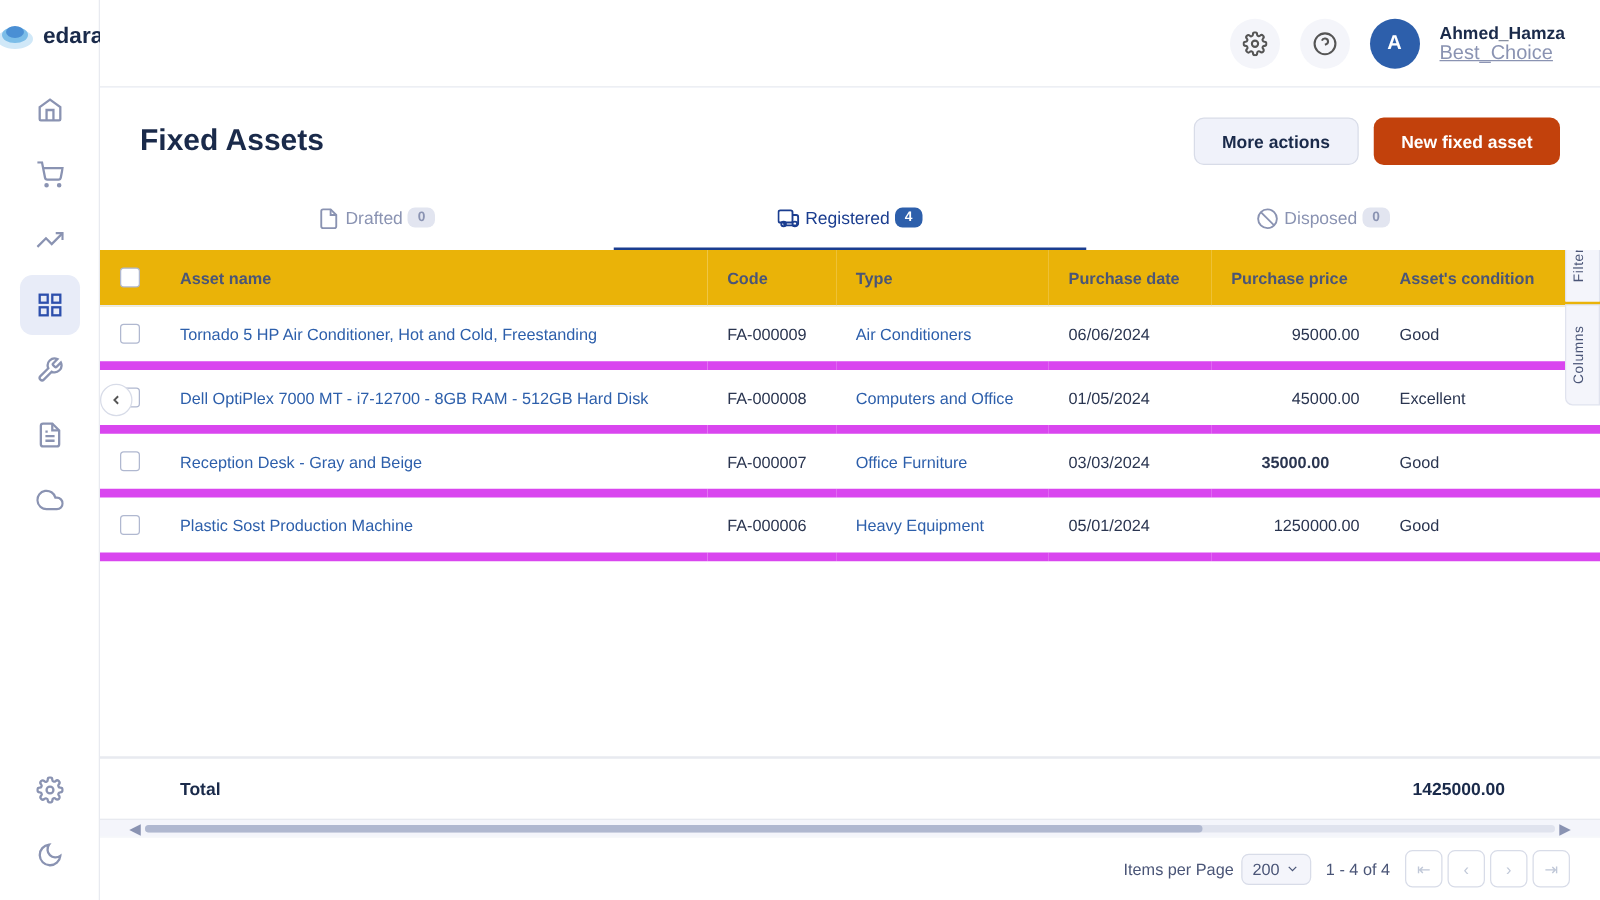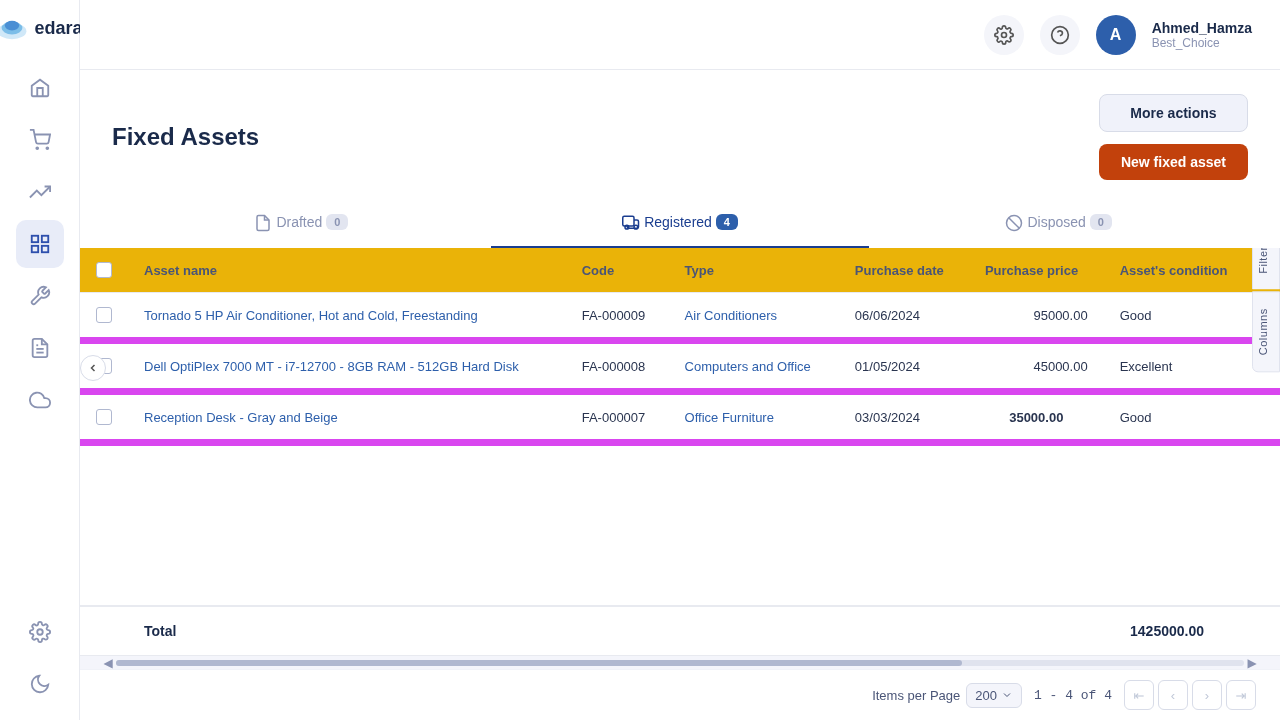--- a/index.html
+++ b/index.html
@@ -71,21 +71,21 @@
     .topbar-avatar {
       width: 40px; height: 40px;
       border-radius: 50%;
       background: #2d5fab;
       color: #fff;
       display: flex; align-items: center; justify-content: center;
       font-size: 16px; font-weight: 700;
     }
     .topbar-user { display: flex; flex-direction: column; }
     .topbar-username { font-size: 14px; font-weight: 600; color: #1a2a4a; }
-    .topbar-company { font-size: 12px; color: #8a93b2; }
+    .topbar-company { font-size: 16px; color: #8a93b2; text-decoration: underline; }
 
     
     .content {
       flex: 1;
       background: #eef0f8;
       display: flex;
       flex-direction: column;
       overflow: hidden;
       position: relative;
     }
@@ -101,21 +101,21 @@
       align-items: center;
       justify-content: space-between;
       margin-bottom: 20px;
     }
     .page-title {
       font-size: 24px;
       font-weight: 700;
       color: #1a2a4a;
     }
     .header-actions {
-      display: flex; gap: 12px; flex-direction: column;
+      display: flex; gap: 12px;
     }
     .btn-more-actions {
       padding: 10px 22px;
       background: #f0f2fa;
       border: 1px solid #d8dce8;
       border-radius: 8px;
       font-size: 14px;
       font-weight: 600;
       color: #1a2a4a;
       cursor: pointer;
@@ -333,21 +333,20 @@
       background: #f4f5fb;
       border: 1px solid #d8dce8;
       border-radius: 6px;
       padding: 4px 8px;
       font-size: 13px;
       cursor: pointer;
     }
     .page-info {
       font-size: 13px;
       color: #4a5577;
-      font-family: Liberation Mono, monospace;
     }
     .page-nav {
       display: flex; gap: 4px;
     }
     .page-nav-btn {
       width: 30px; height: 30px;
       border: 1px solid #d8dce8;
       border-radius: 6px;
       background: #fff;
       display: flex; align-items: center; justify-content: center;
@@ -558,20 +557,35 @@
         <a class="asset-link">Reception Desk - Gray and Beige</a>
       </td>
       <td>FA-000007</td>
       <td>
         <a class="type-link">Office Furniture</a>
       </td>
       <td>03/03/2024</td>
       <td style="text-align:center;font-weight:bold;">35000.00</td>
       <td style="padding-right:50px;">Good</td>
     </tr>
+              <tr>
+      <td>
+        <div class="cb"></div>
+      </td>
+      <td>
+        <a class="asset-link">Plastic Sost Production Machine</a>
+      </td>
+      <td>FA-000006</td>
+      <td>
+        <a class="type-link">Heavy Equipment</a>
+      </td>
+      <td>05/01/2024</td>
+      <td style="text-align:right;">1250000.00</td>
+      <td style="padding-right:50px;">Good</td>
+    </tr>
             </tbody>
         </table>
       </div>
 
       <div class="side-btns" style="position:absolute;right:0;top:50px;z-index:10;">
         <div class="side-btn" style="border-radius:6px 0 0 0; display:flex; flex-direction:column; align-items:center; gap:6px; padding: 16px 6px;">
           <svg width="14" height="14" viewBox="0 0 24 24" fill="none" stroke="currentColor" stroke-width="2">
               <line x1="21" y1="4" x2="14" y2="4"></line>
               <line x1="10" y1="4" x2="3" y2="4"></line>
               <line x1="21" y1="12" x2="12" y2="12"></line>

